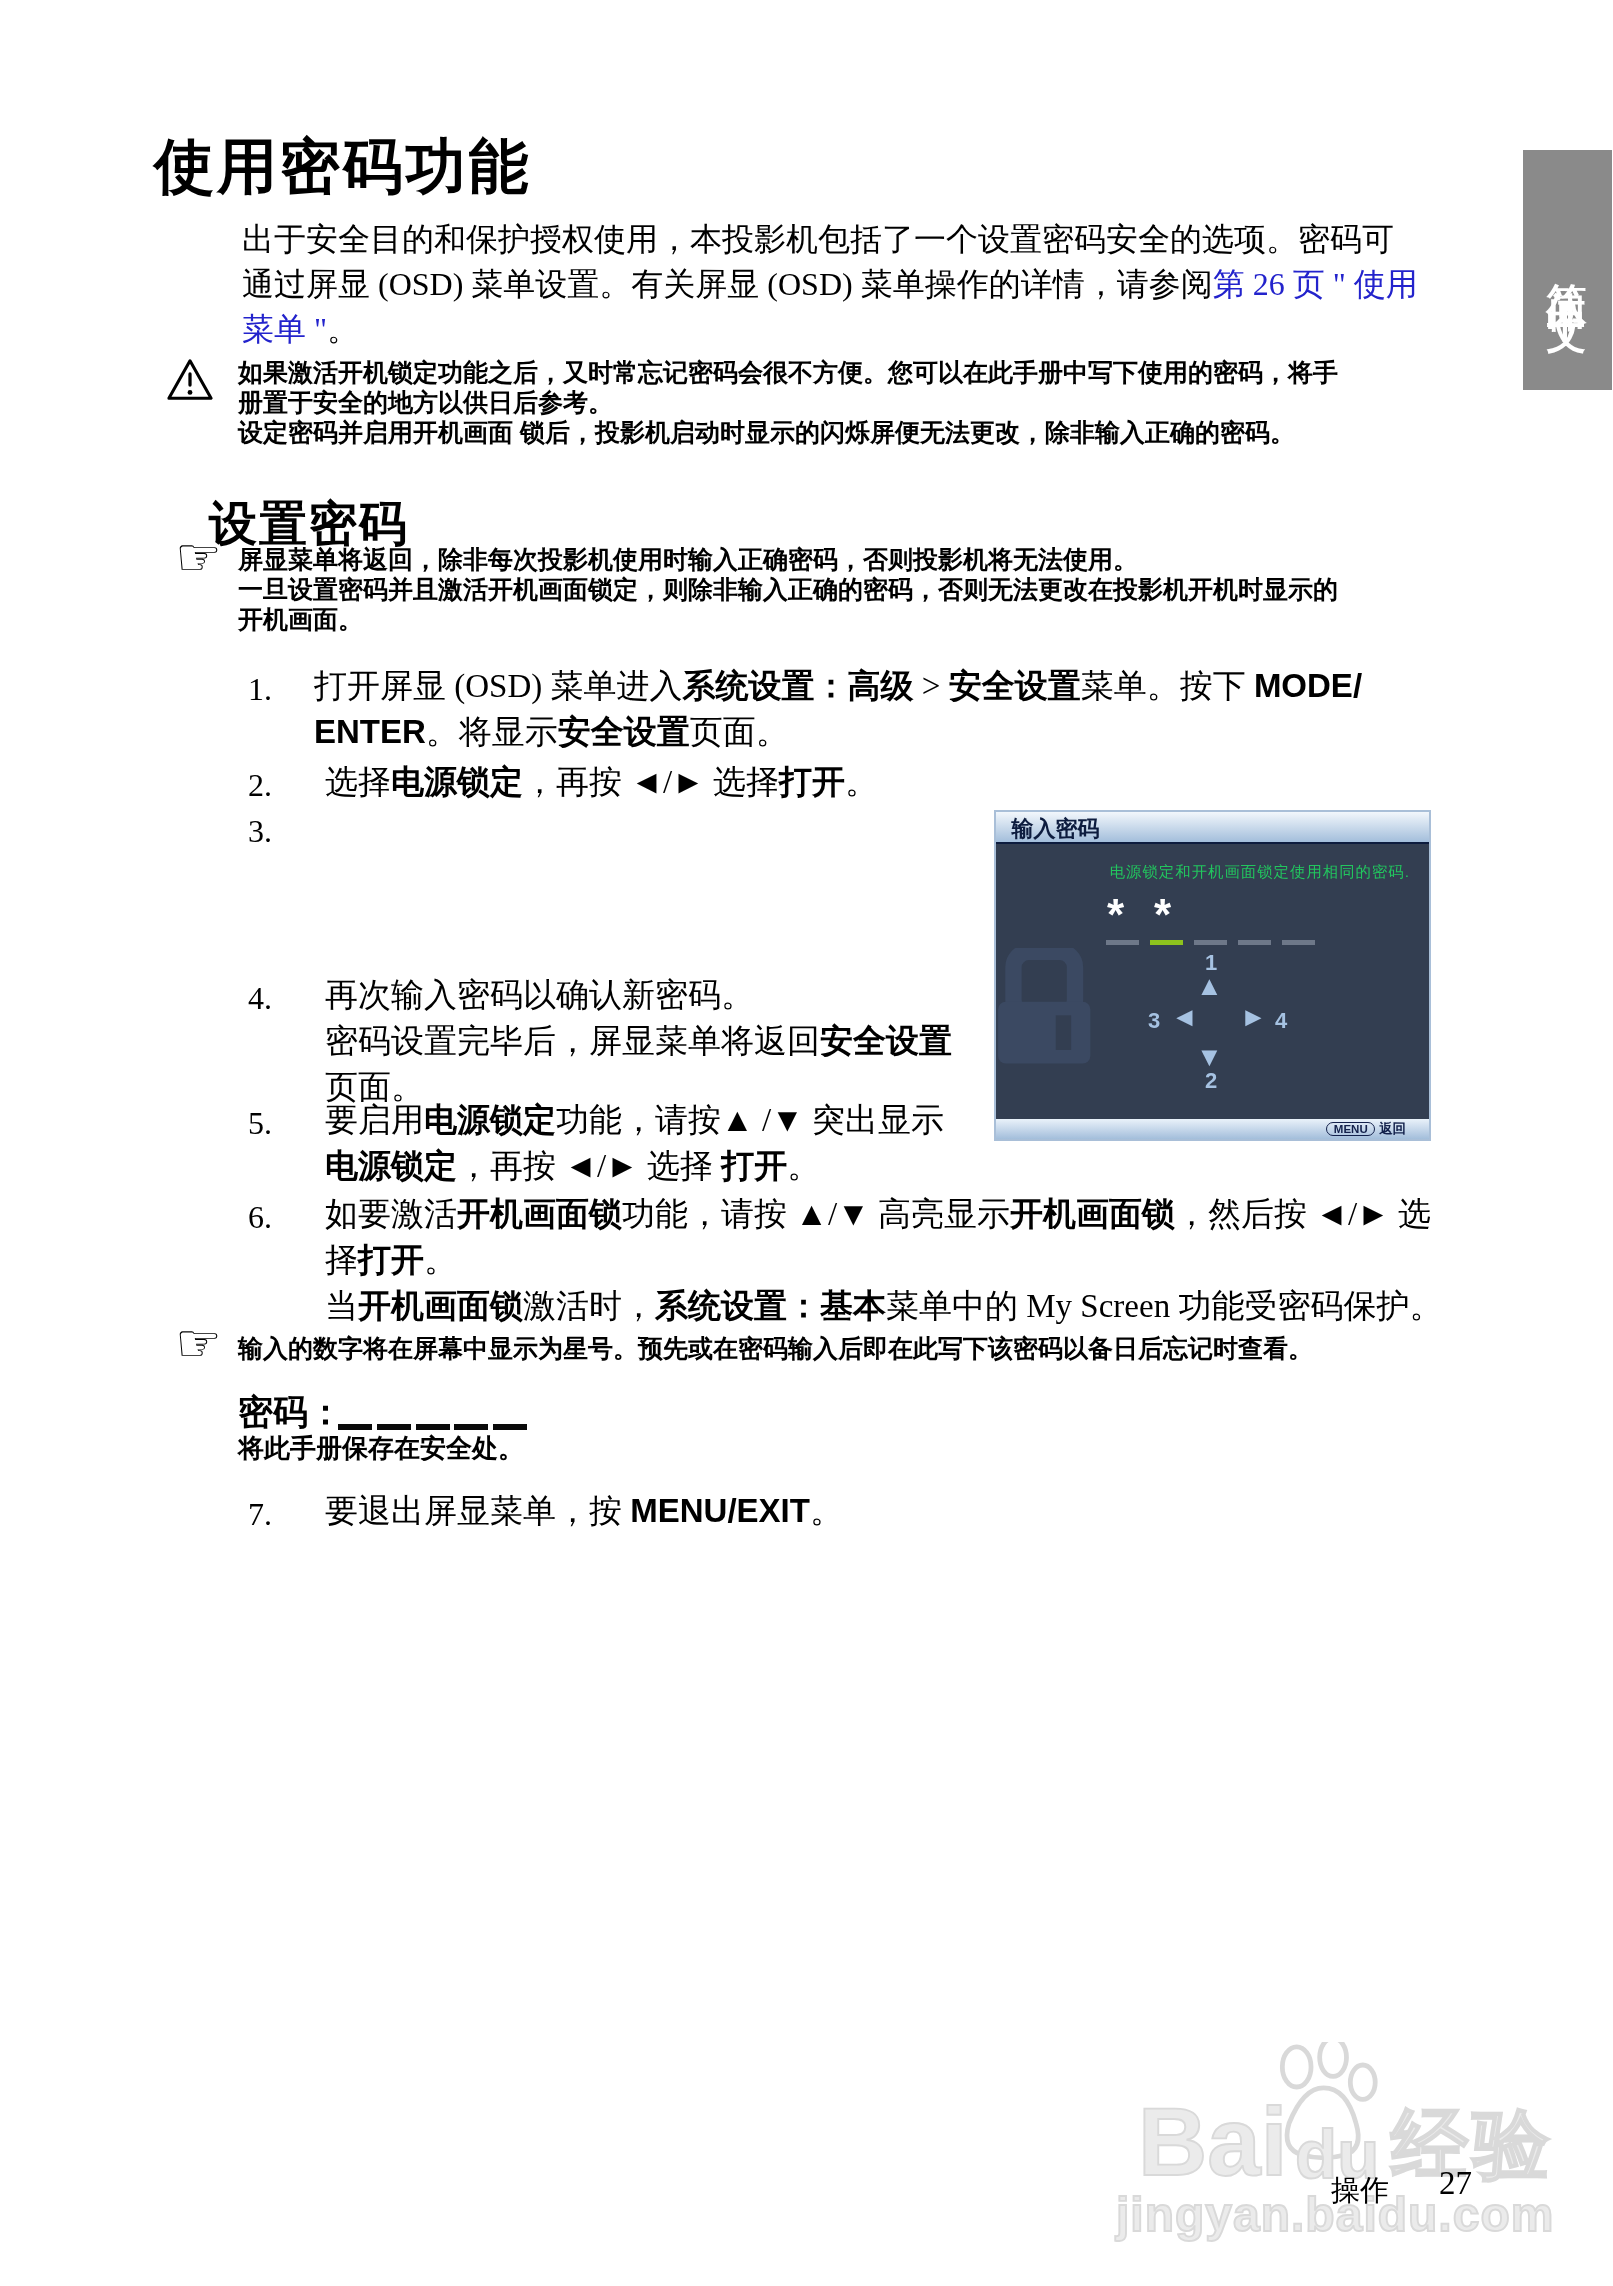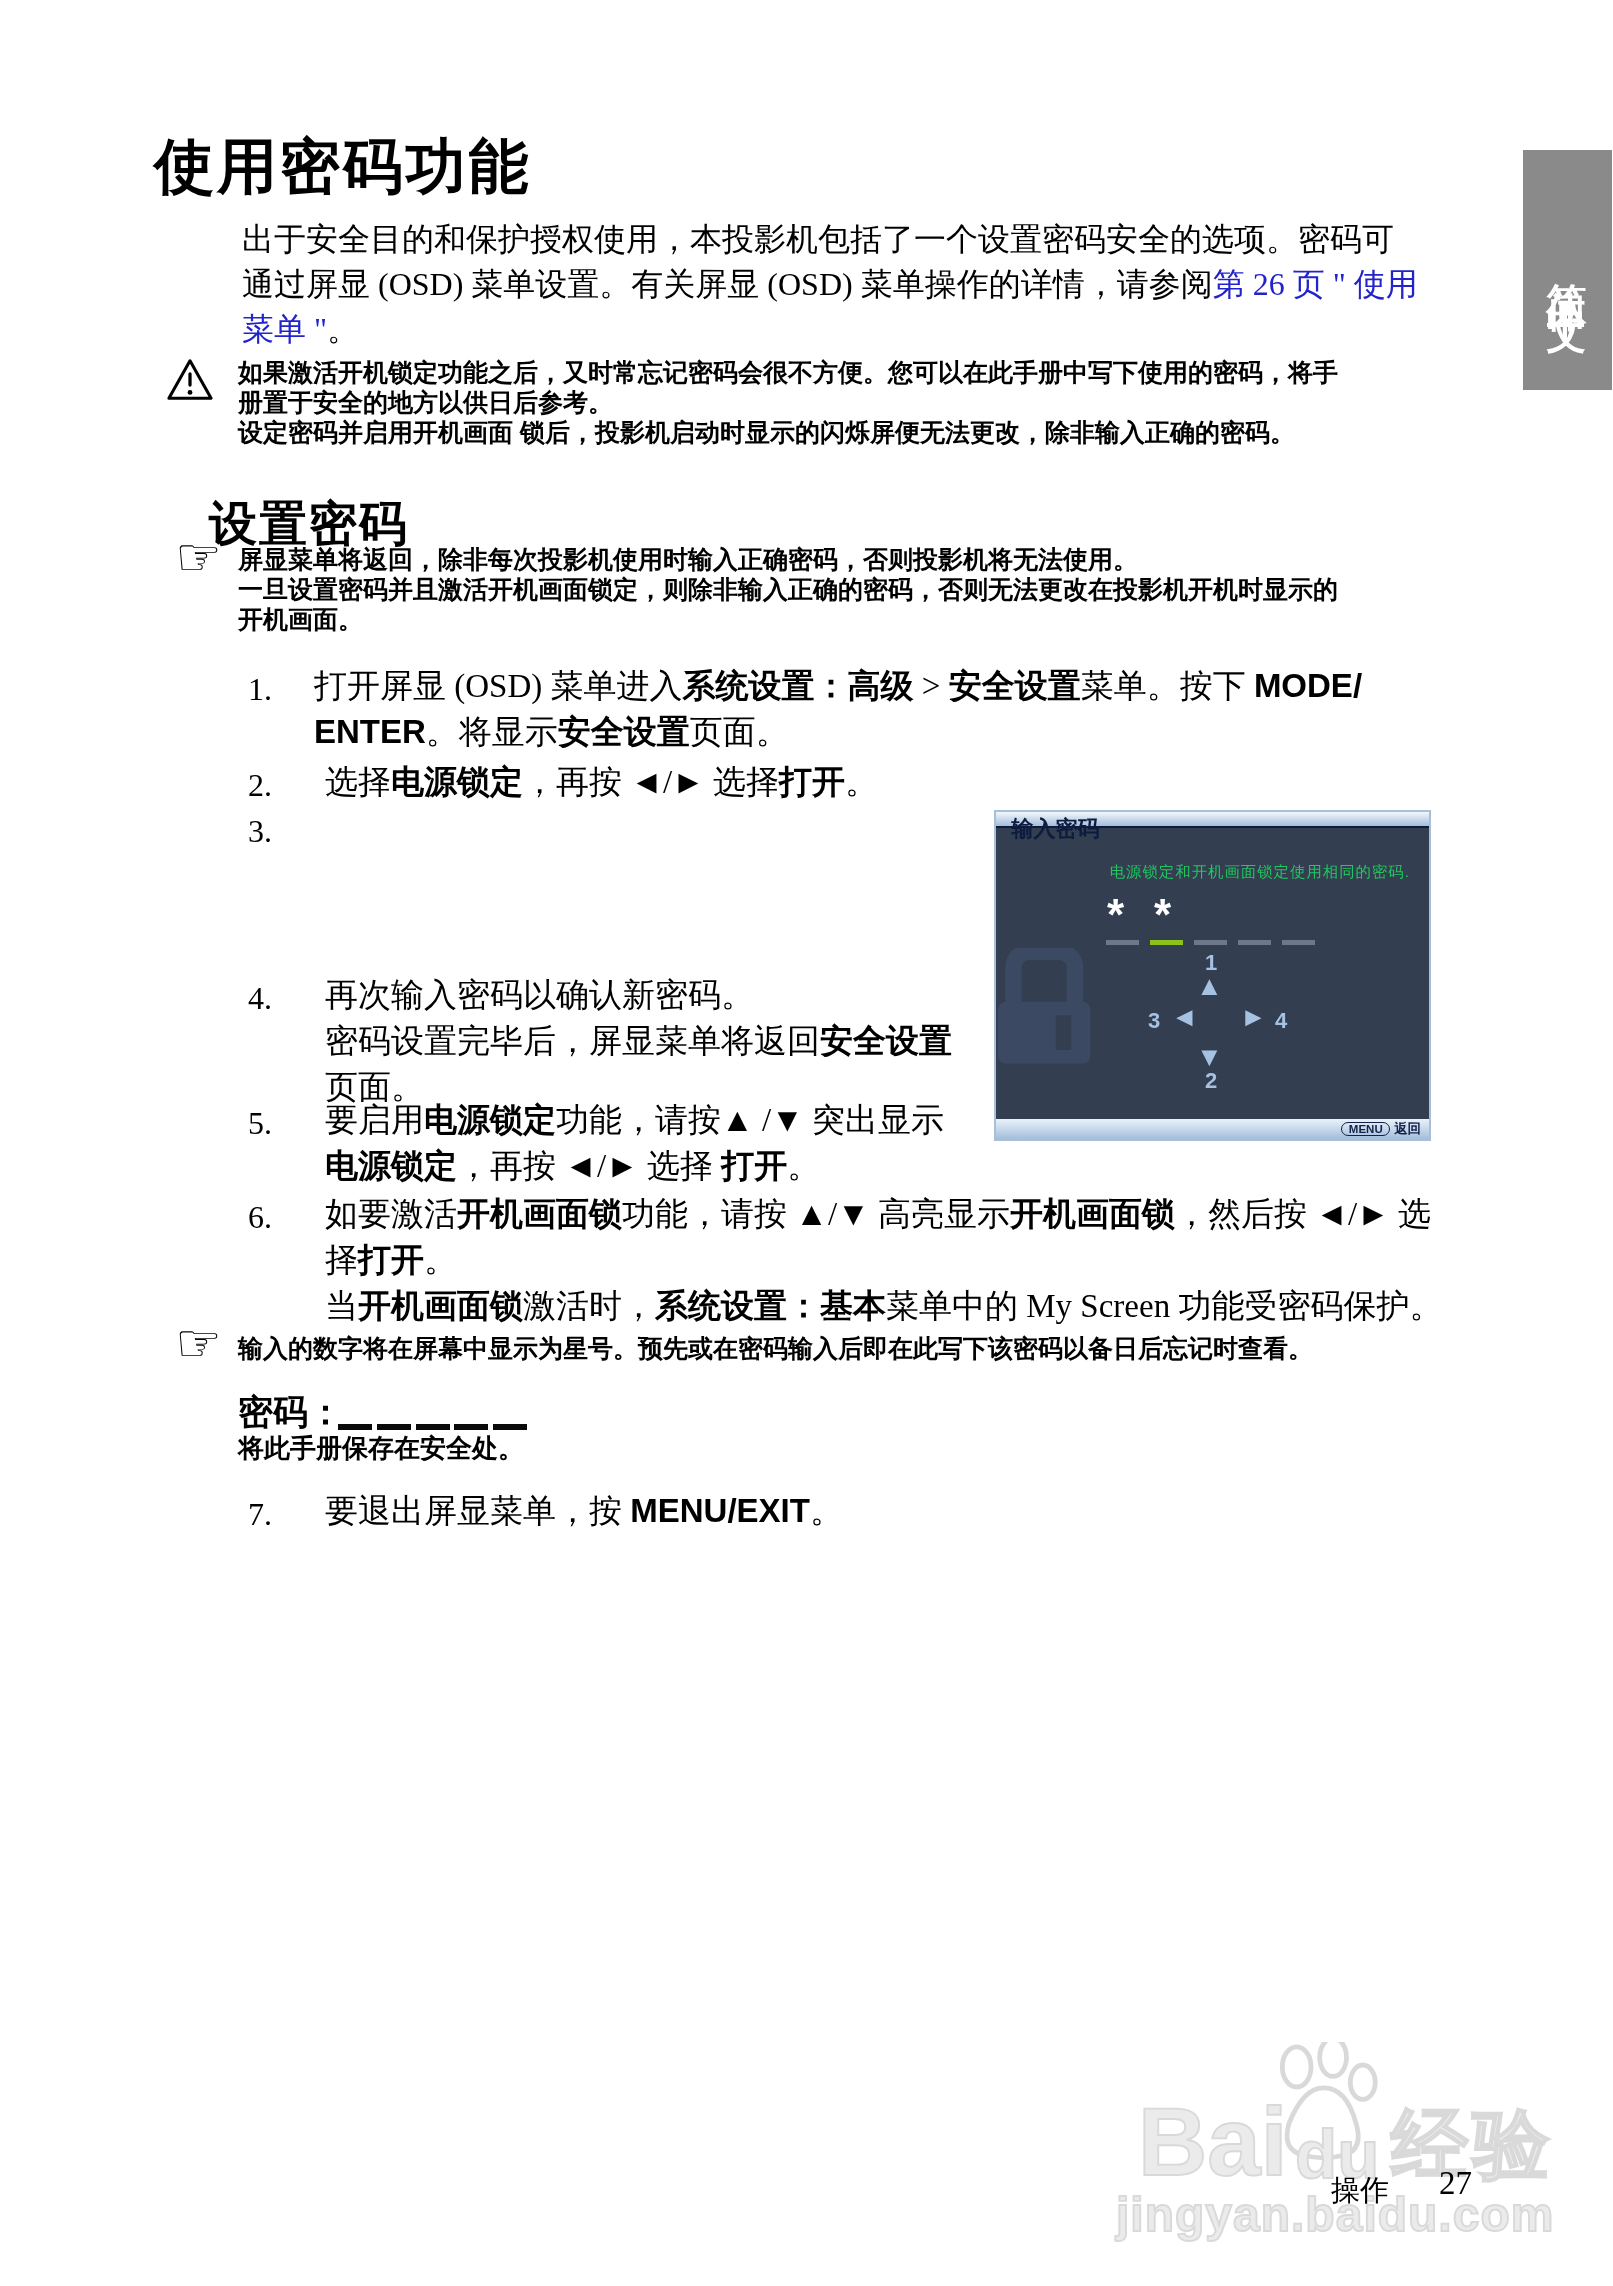--- a/index.html
+++ b/index.html
@@ -35,37 +35,37 @@
 
   
   .pw-label{left:238px;top:1389px;font-size:35px;font-weight:bold;}
   .pw-dashes{left:338px;top:1416px;}
   .dash{display:inline-block;width:34px;height:5.8px;background:#0a0a0a;margin-right:4.8px;}
   .keep{left:238px;top:1431px;font-size:26px;font-weight:bold;}
 
   
   .osd{left:994px;top:810px;width:437px;height:331px;background:#333e51;
        border:2.9px solid #a9bfd8;box-sizing:border-box;font-family:"Liberation Sans", sans-serif;}
-  .osd-titlebar{height:16px;background:linear-gradient(#f2f7fc,#a3bedb);
+  .osd-titlebar{height:32px;background:linear-gradient(#f2f7fc,#a3bedb);
        border-bottom:2.9px solid #0d1c3e;color:#0d1c3e;font-weight:bold;font-size:22px;
        padding:3.8px 0 0 15.4px;box-sizing:border-box;padding-top:2.9px;line-height:27px;}
   .osd-msg{right:19px;top:50px;font-size:15.4px;color:#22c55e;white-space:nowrap;letter-spacing:1px;margin-left:20px;}
   .star{color:#fff;font-size:44px;font-weight:bold;line-height:44px;}
   .star1{left:111px;top:81px;} .star2{left:158px;top:81px;}
   .slot{top:128px;width:33px;height:4.8px;background:#6e7889;}
   .slot1{left:110px;} .slot2{left:154px;} .slot3{left:198px;} .slot4{left:242px;} .slot5{left:286px;}
   .slot.active{background:#8dc21d;}
   .knum{color:#a6c2e2;font-size:22px;font-weight:bold;}
   .ktri{color:#a6c2e2;font-size:27px;line-height:27px;}
   .k1{left:209px;top:138px;} .kup{left:200px;top:161px;}
   .k3{left:152px;top:196px;} .kl{left:175px;top:192px;}
   .kr{left:244px;top:192px;} .k4{left:279px;top:196px;}
   .kdn{left:200px;top:232px;} .k2{left:209px;top:256px;}
   .osd-bottom{left:0;right:0;bottom:0;height:20px;background:linear-gradient(#eaf2fa,#a3bedb);
-       display:flex;justify-content:flex-end;align-items:center;gap:3.8px;padding-right:8px;margin-top:21px;}
+       display:flex;justify-content:flex-end;align-items:center;gap:3.8px;padding-right:23px;margin-top:21px;}
   .menu-pill{border:1.9px solid #13214b;border-radius:10.6px;font-size:11.5px;font-weight:bold;
        color:#13214b;padding:0 6.7px;line-height:12.5px;}
   .menu-action{font-size:13.4px;font-weight:bold;color:#13214b;}
 
   
   .side-tab{left:1523px;top:150px;width:89px;height:240px;background:#8a8a8a;
        display:flex;align-items:center;justify-content:center;}
   .side-tab span{writing-mode:vertical-rl;text-orientation:upright;color:#fff;
        font-family:"Liberation Sans", sans-serif;font-weight:bold;font-size:40px;letter-spacing:9.6px;}
 

